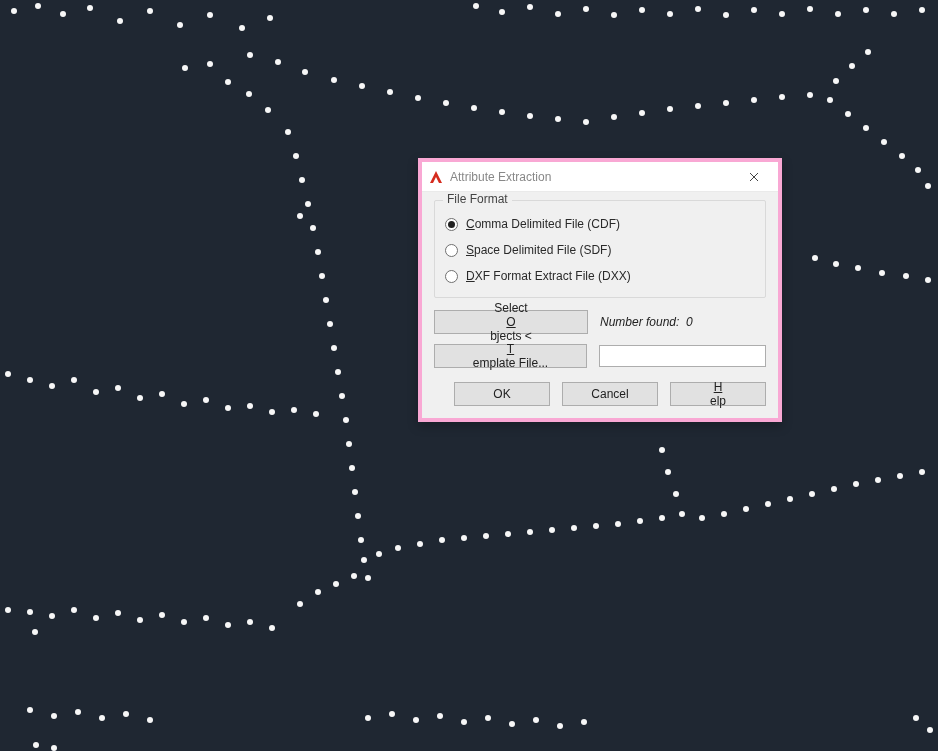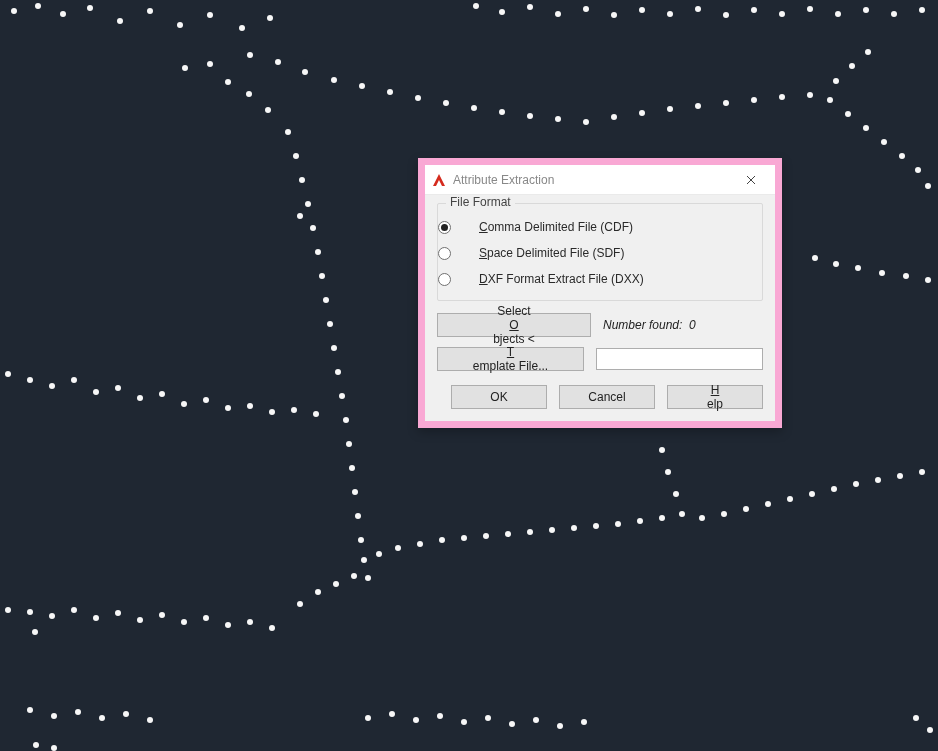--- a/index.html
+++ b/index.html
@@ -15,21 +15,21 @@
       position: absolute; inset: 0;
       z-index: 0;
     }
     .dots circle { fill: #f7f7f7; }
 
     .dialog {
       position: absolute;
       left: 418px; top: 158px;
       width: 364px;
       background: #ffffff;
-      border: 7px solid #f9a8d4;
+      border: 4px solid #f9a8d4;
       box-shadow: 0 4px 10px rgba(0,0,0,.25);
       z-index: 10;
     }
     .titlebar {
       height: 30px;
       display: flex; align-items: center;
       padding: 0 4px 0 6px;
       background: #ffffff;
       border-bottom: 1px solid #eaeaea;
     }
@@ -45,21 +45,21 @@
       color: #555; font-size: 12px;
     }
 
     .content {
       background: #f0f0f0;
       padding: 8px 12px 12px;
     }
     .groupbox {
       border: 1px solid #d9d9d9;
       background: #f0f0f0;
-      padding: 10px 0 8px;
+      padding: 10px 10px 8px;
       margin-bottom: 12px;
       border-radius: 2px;
       position: relative;
     }
     .groupbox .legend {
       position: absolute; top: -9px; left: 8px;
       background: #f0f0f0; padding: 0 4px;
       font-size: 12px; color: #444;
     }
     .radio-row {
@@ -71,21 +71,21 @@
       width: 13px; height: 13px;
       border: 1px solid #707070;
       border-radius: 50%;
       display: inline-flex; align-items: center; justify-content: center;
       background: #fff;
     }
     .radio.checked::after {
       content: ""; width: 7px; height: 7px; border-radius: 50%;
       background: #222;
     }
-    .radio-label { color: #2a2a2a; margin-left: 20px; }
+    .radio-label { color: #2a2a2a; }
     .radio-label u { text-decoration: underline; }
 
     .row {
       display: flex; align-items: center;
       gap: 12px; margin-bottom: 10px;
     }
     .btn {
       width: 154px; height: 24px;
       border: 1px solid #adadad;
       background: #e1e1e1;

